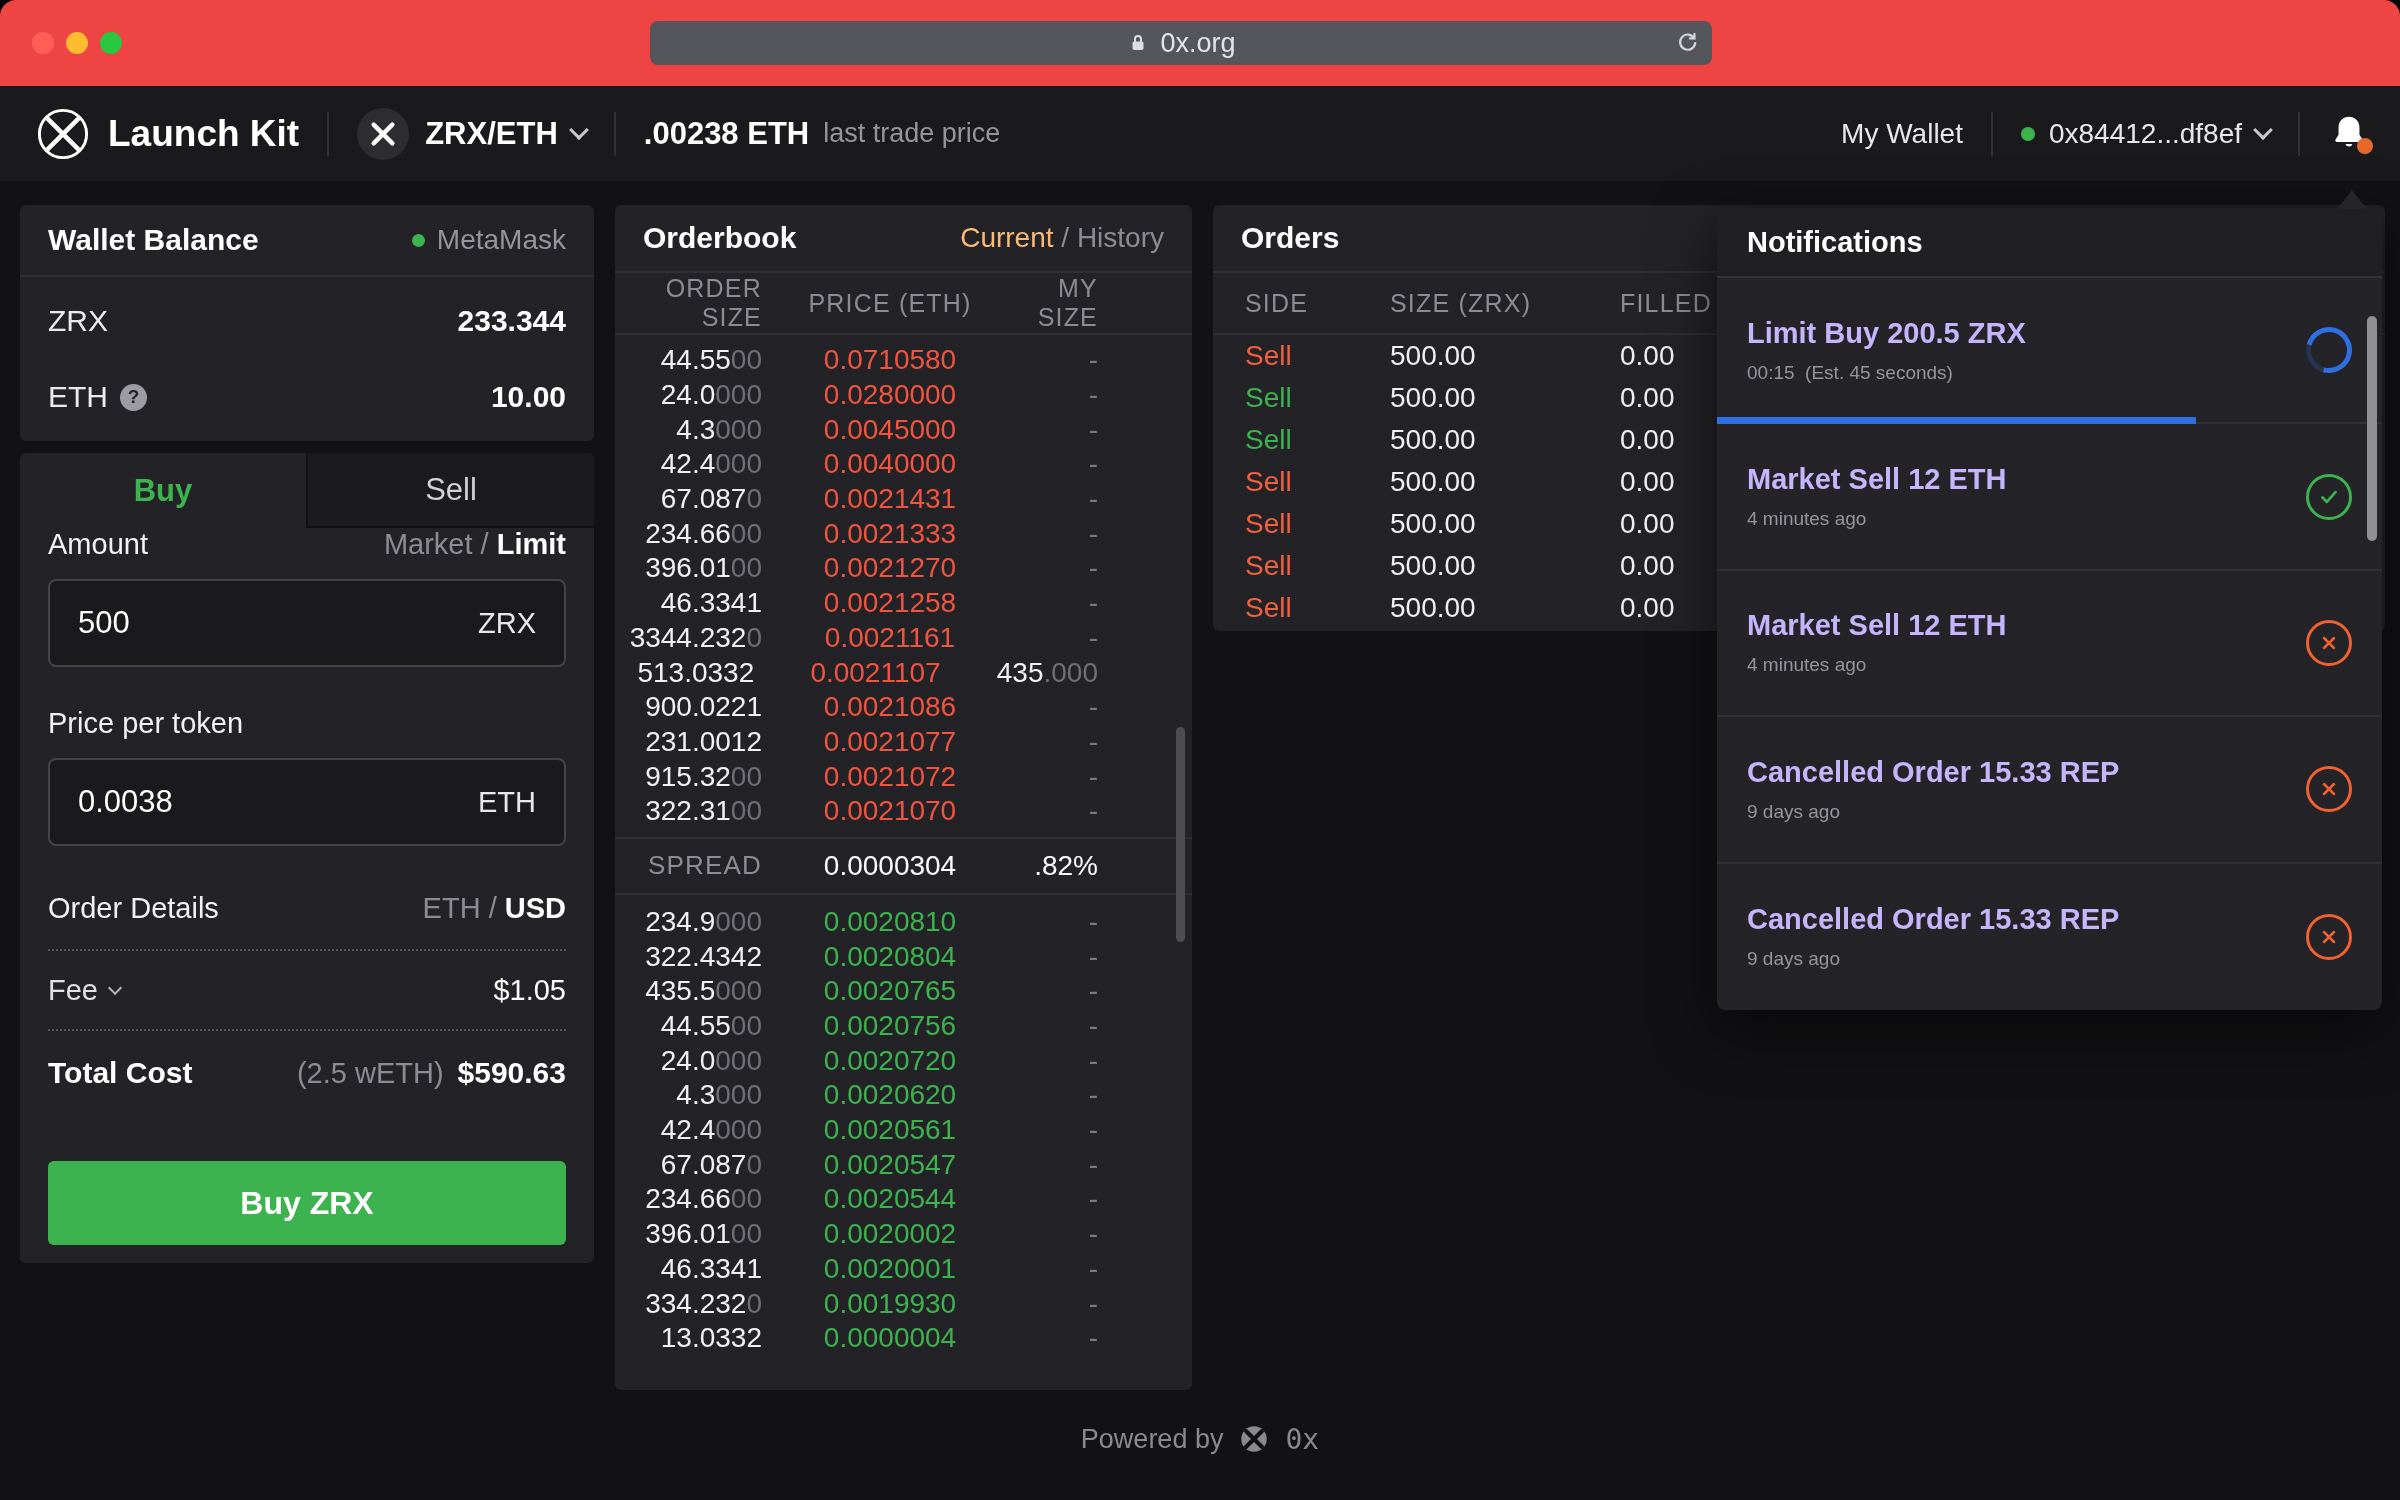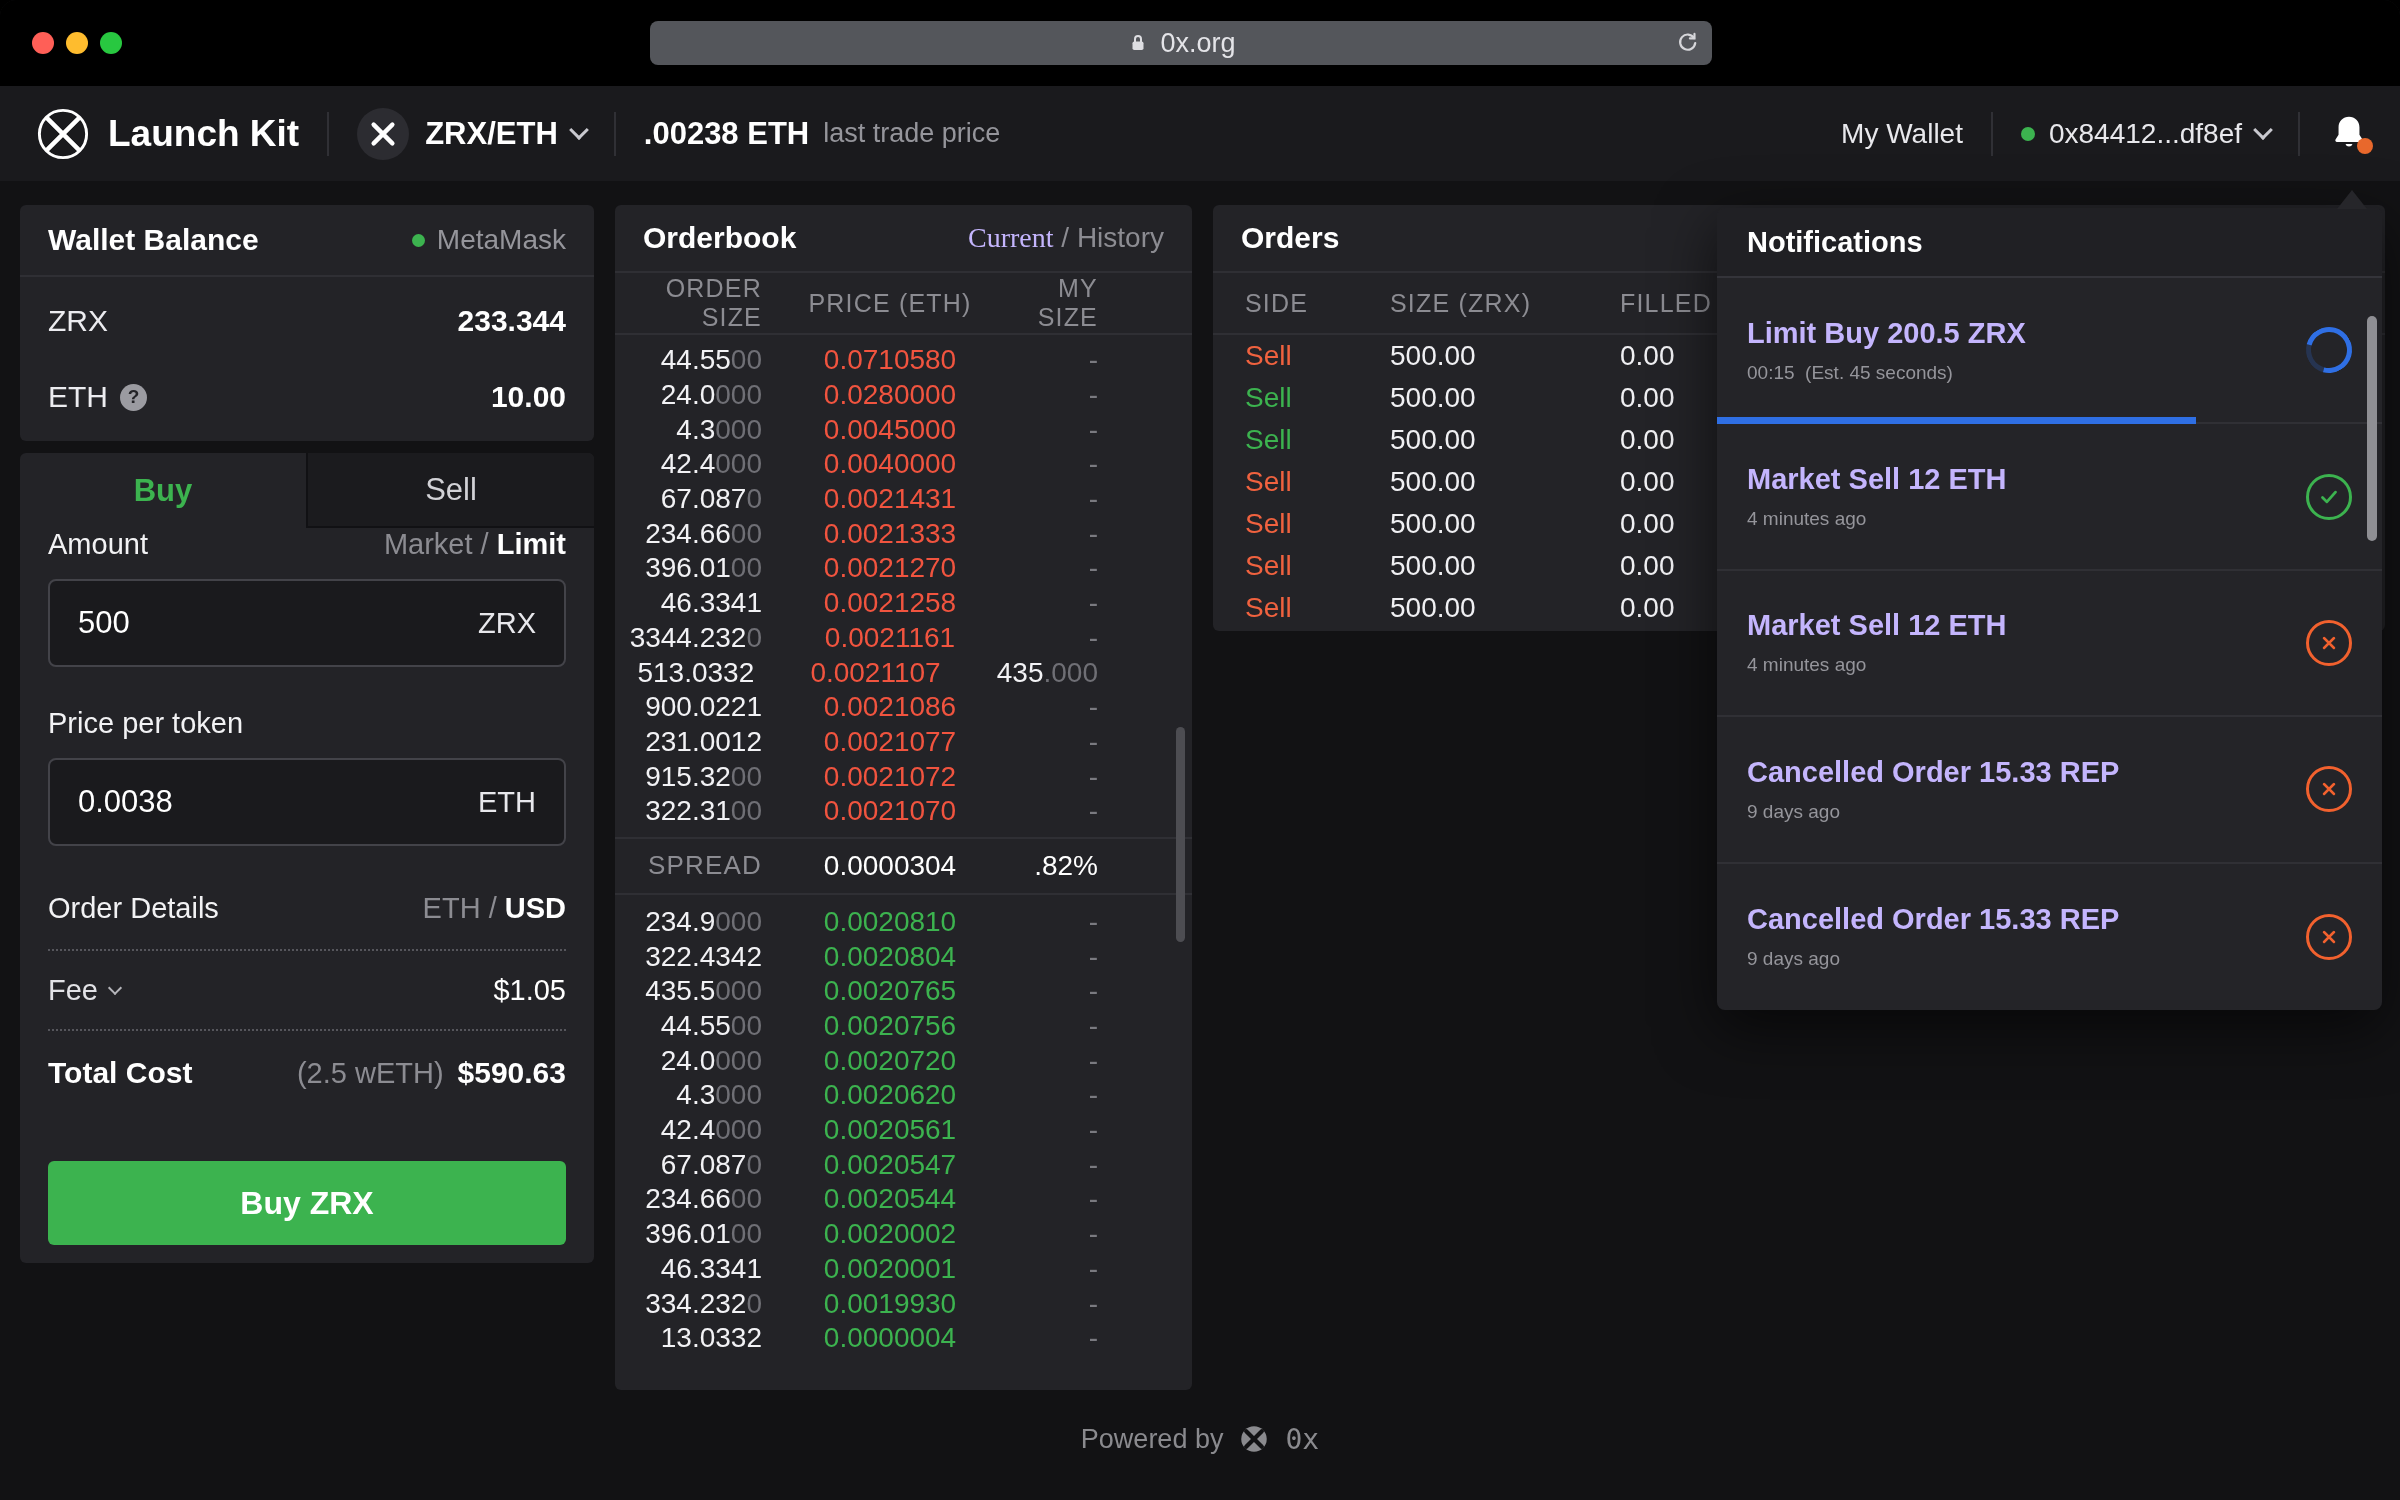--- a/index.html
+++ b/index.html
@@ -1,20 +1,20 @@
 <!DOCTYPE html>
 <html><head>
 <meta charset="utf-8">
 <style>
   html,body{margin:0;padding:0;background:#000;}
   body{font-family:"Liberation Sans", sans-serif;}
   .screen{position:relative;width:2400px;height:1500px;background:#121214;overflow:hidden;border-radius:16px 16px 0 0;}
 
   
-  .chrome{position:absolute;left:0;top:0;width:2400px;height:86px;background:#000000;border-bottom:1px solid #232326;}
+  .chrome{position:absolute;left:0;top:0;width:2400px;height:86px;background:#ef4444;border-bottom:1px solid #232326;}
   .lights{position:absolute;left:32px;top:32px;display:flex;gap:12px;}
   .light{width:22px;height:22px;border-radius:50%;}
   .light.red{background:#ff5f57;}.light.yellow{background:#febc2e;}.light.green{background:#28c840;}
   .urlbar{position:absolute;left:650px;top:21px;width:1062px;height:44px;background:#54565b;border-radius:8px;display:flex;align-items:center;justify-content:center;gap:10px;color:#e4e4e8;font-size:27px;}
   .urlbar .reload{position:absolute;right:12px;top:9px;}
 
   
   .appbar{position:absolute;left:0;top:86px;width:2400px;height:95px;background:#1a1a1d;z-index:10;}
   .appbar .grp{position:absolute;top:0;height:95px;display:flex;align-items:center;}
   .grp.left{left:36px;}
@@ -71,21 +71,21 @@
   .total-l{color:#fff;font-weight:bold;font-size:30px;}
   .total-r{display:flex;align-items:center;gap:14px;}
   .total-note{color:#8c8c92;font-size:29px;}
   .total-v{color:#fff;font-weight:bold;font-size:30px;}
   .buybtn{margin-top:46px;height:84px;background:#3cb34f;border-radius:6px;display:flex;align-items:center;justify-content:center;color:#fff;font-weight:bold;font-size:32px;cursor:pointer;}
 
   
   .orderbook{left:615px;top:205px;width:577px;height:1185px;}
   .orderbook .card-head{height:66px;}
   .ob-tabs{font-size:28px;color:#8c8c92;}
-  .ob-tabs .cur{color:#c4b5fd;font-family:Liberation Serif, serif;}
+  .ob-tabs .cur{color:#fdba74;}
   .colhead{display:flex;align-items:center;height:60px;border-bottom:2px solid #2f2f34;color:#8c8c92;font-size:25px;letter-spacing:1.2px;}
   .c1{width:147px;text-align:right;}
   .c2{width:256px;text-align:center;}
   .c3{flex:1;text-align:right;padding-right:94px;}
   .ob-rows{padding-top:8px;}
   .ob-row{display:flex;align-items:center;height:34.7px;font-size:28px;}
   .ob-size{color:#f2f2f5;}
   .dim{color:#6f6f75;}
   .price.sell{color:#f1543f;}
   .price.buy{color:#3cb34f;}

